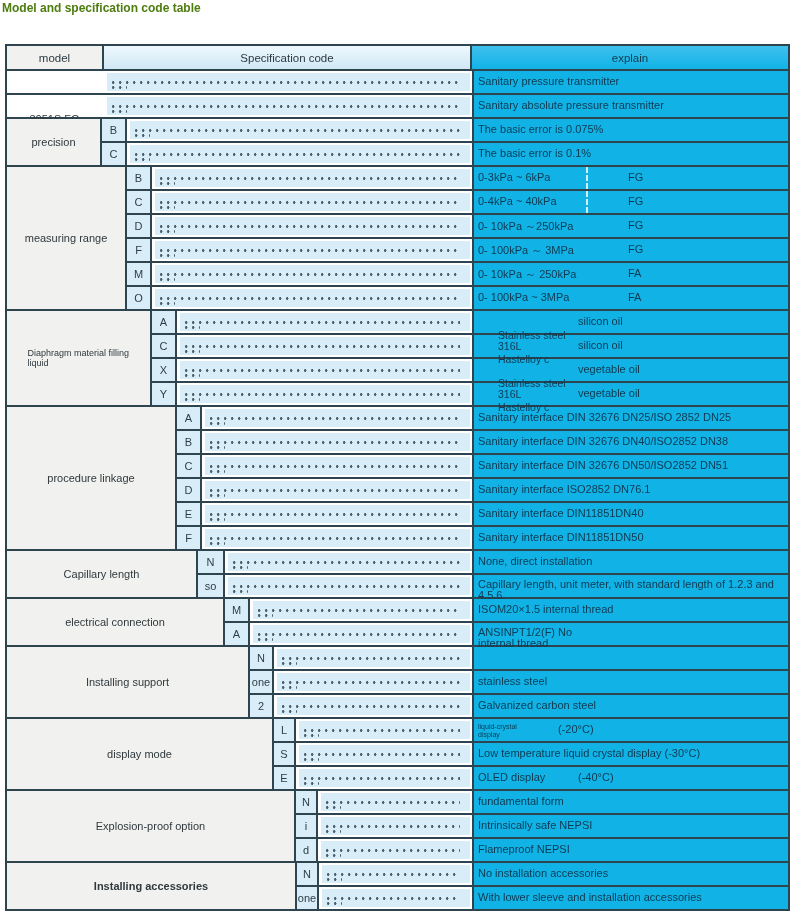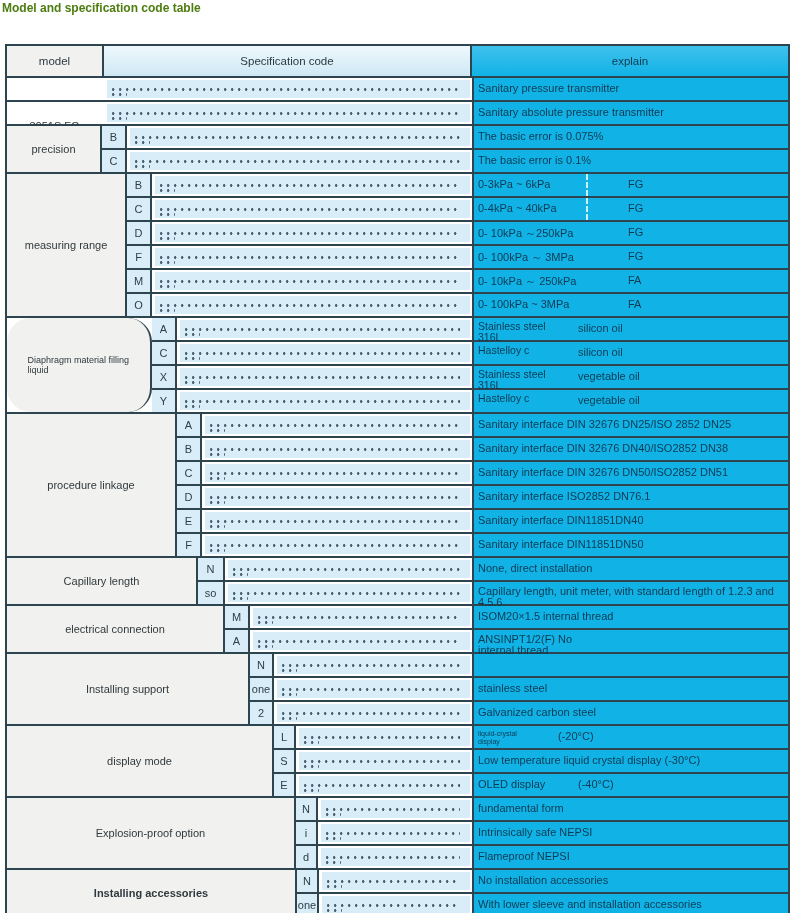--- a/index.html
+++ b/index.html
@@ -1,19 +1,19 @@
 <!DOCTYPE html>
 <html style="--cyan: #11b3e7; --lightblue: #d9edf8; --border: #2e454f; --gray: #f1f1ef;"><head>
 <meta charset="utf-8">
 <style>
   html,body{margin:0;padding:0;background:#fff;}
   body{width:790px;height:913px;position:relative;font-family:"Liberation Sans",sans-serif;overflow:hidden;}
   #title{position:absolute;left:2px;top:1px;font-size:12px;font-weight:600;color:#4d7c0f;}
   #tbl{position:absolute;left:5px;top:44px;width:781px;border:2px solid var(--border);background:#fff;}
-  .hrow{display:flex;height:30px;}
+  .hrow{display:flex;height:23px;}
   .hcell{display:flex;align-items:center;justify-content:center;font-size:11.5px;color:#2c3b42;}
   .h-model{width:95px;background:var(--gray);border-right:2px solid var(--border);}
   .h-spec{flex:1;background:linear-gradient(#eef8fd,#cfe8f4);}
   .h-explain{width:316px;background:linear-gradient(#3fc0ec,var(--cyan));border-left:2px solid var(--border);color:#113c50;}
   .toprow,.srow{display:flex;height:22px;border-top:2px solid var(--border);}
   .toplabel{width:95px;background:var(--gray);border-right:2px solid var(--border);
     display:flex;align-items:center;justify-content:center;font-size:11px;color:#30393d;margin-top:48px;}
   .section{display:flex;border-top:2px solid var(--border);}
   .seclabel{background:var(--gray);border-right:2px solid var(--border);display:flex;align-items:center;justify-content:center;
     font-size:11px;color:#30393d;text-align:center;padding:0 4px;box-sizing:border-box;}
@@ -29,21 +29,21 @@
   .dl1{position:absolute;left:5px;right:10px;top:8px;height:3px;
     background-image:radial-gradient(circle at 1.2px 1.5px,#4a626d 1.1px,transparent 1.5px);
     background-size:7px 3px;background-repeat:repeat-x;}
   .dl2{position:absolute;left:5px;top:13px;width:15px;height:3px;
     background-image:radial-gradient(circle at 1.2px 1.5px,#4a626d 1.1px,transparent 1.5px);
     background-size:7px 3px;background-repeat:repeat-x;}
   .explain{width:316px;background:var(--cyan);border-left:2px solid var(--border);position:relative;
     font-size:11px;color:#0e3a52;overflow:visible;box-sizing:border-box;flex-shrink:0;}
   .etext{position:absolute;left:4px;top:4px;white-space:nowrap;}
   .etext.wrap{white-space:normal;line-height:11px;z-index:5;}
-  .etext.matwrap{white-space:normal;width:88px;font-size:10.5px;line-height:10.5px;top:3px;z-index:5;}
+  .etext.matwrap{white-space:normal;width:88px;font-size:10.5px;line-height:10.5px;top:19px;z-index:5;margin-left:20px;}
   .etext.dispsmall{white-space:normal;width:52px;font-size:7px;line-height:7.5px;top:4px;z-index:5;}
   .tag{position:absolute;top:4px;white-space:nowrap;}
   .tag-range{left:154px;} .tag-mat{left:104px;} .tag-disp{left:84px;}
   .dashsep{position:absolute;left:112px;top:0;bottom:0;border-left:2px dashed rgba(255,255,255,.8);}
 </style>
 </head>
 <body>
 
 <div id="title">Model and specification code table</div>
 
@@ -190,21 +190,21 @@
               </div>
             </div>
             <div class="explain">
               <span class="etext">0- 100kPa ~ 3MPa</span>
               <span class="tag tag-range">FA</span>
             </div>
           </div>
         </div>
       </div>
       <div class="section">
-        <div class="seclabel small" style="width: 145px; border-radius: 24px;">
+        <div class="seclabel small" style="width: 145px;">
           <span>Diaphragm material filling liquid</span>
         </div>
         <div class="rows">
           <div class="srow">
             <div class="letter" style="width: 25px;">A</div>
             <div class="dotted">
               <div class="dfill">
                 <div class="dl1"></div>
                 <div class="dl2"></div>
               </div>

